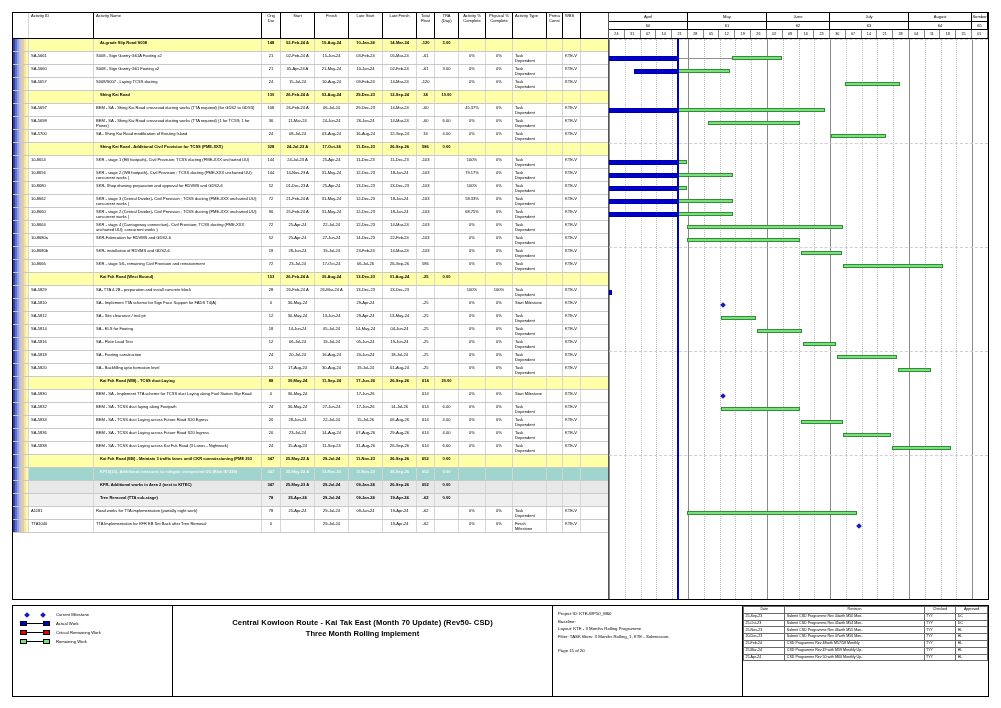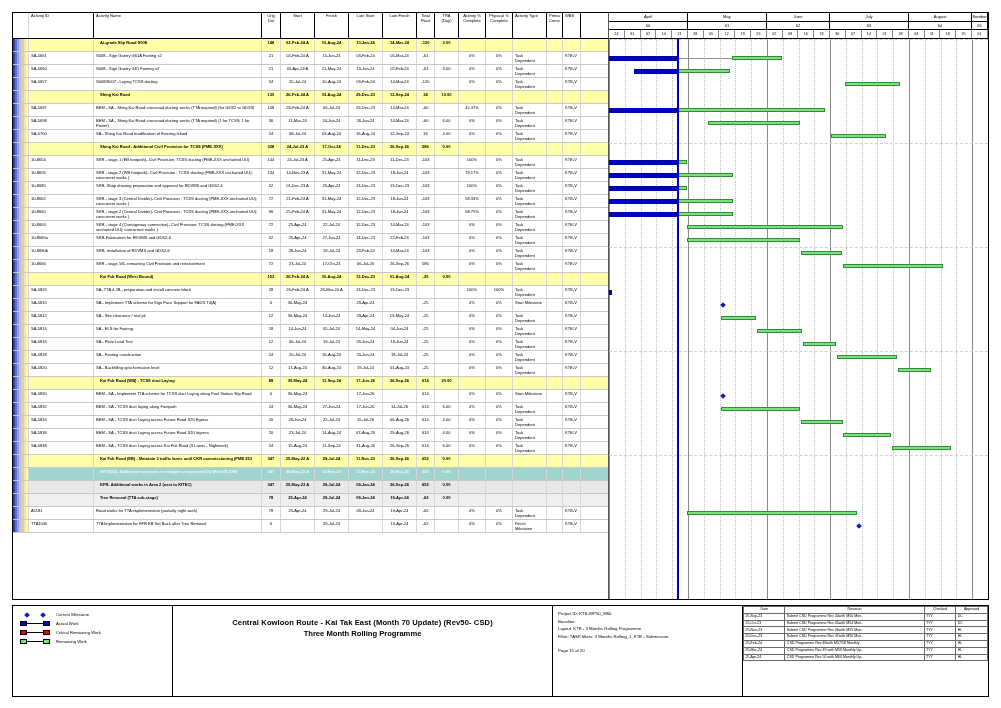--- a/index.html
+++ b/index.html
@@ -1292,21 +1292,21 @@
               <span class="mid" style="background:#000"></span>
               <span class="cap" style="background:#79e07d"></span>
             </div>
           </div>
           <span class="lg-txt">Remaining Work</span>
         </div>
       </div>
 
     <div class="title-blk">
       <div class="t1">Central Kowloon Route - Kai Tak East (Month 70 Update) (Rev50- CSD)</div>
-      <div class="t2">Three Month Rolling Programme</div>
+      <div class="t2">Three Month Rolling Implement</div>
     </div>
 
     <div class="info-blk">
       <div>Project ID: KTE-WP50_M60</div>
       <div>Baseline:</div>
       <div>Layout: KTE - 3 Months Rolling Programme</div>
       <div>Filter: TASK filters: 3 Months Rolling_1, KTE - Submission.</div>
       <div class="pg">Page 15 of 20</div>
     </div>
 

